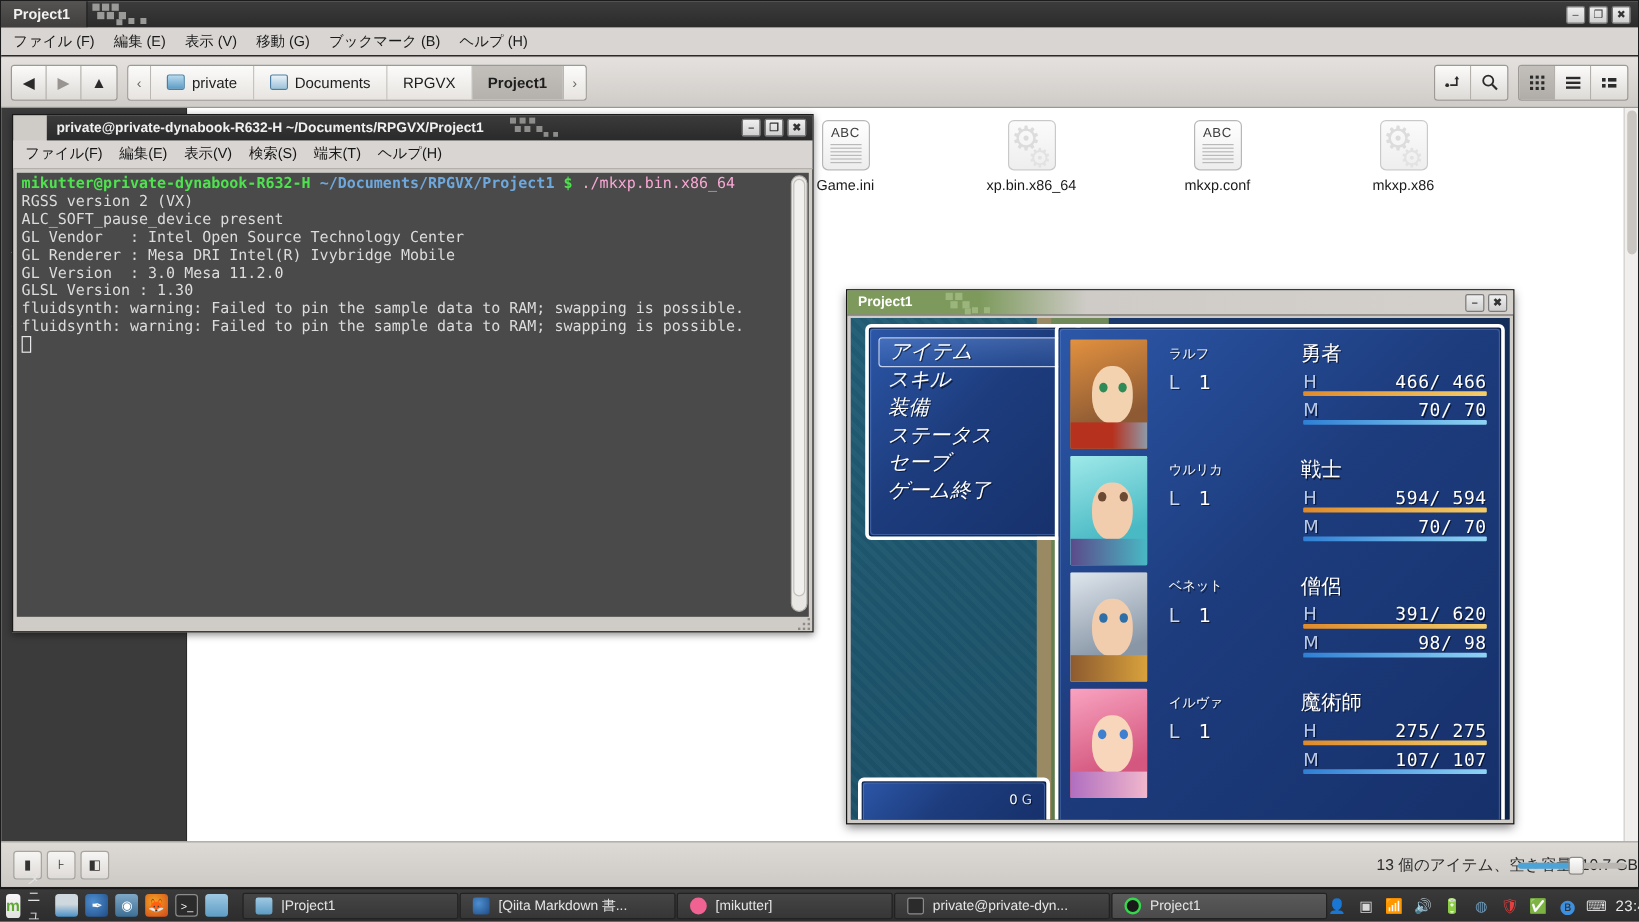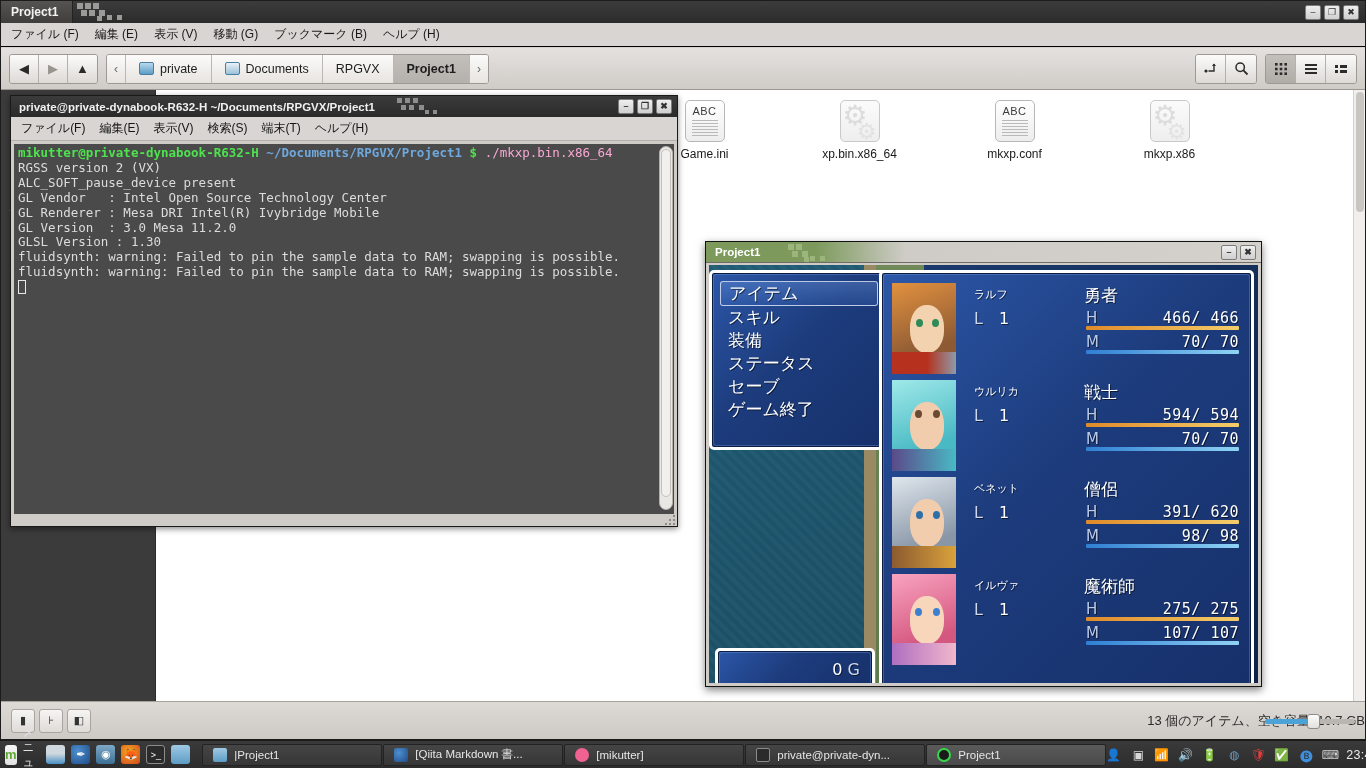--- a/index.html
+++ b/index.html
@@ -206,20 +206,21 @@
   #terminal{
     position:absolute; left:10px; top:95px; width:668px; height:432px;
     background:#cfccc8; border:1px solid #1a1a1a;
     box-shadow:0 2px 6px rgba(0,0,0,.45);
   }
   .t-title{
     height:21px; background:linear-gradient(to bottom,#3b3b3b,#2a2a2a);
     display:flex; align-items:center; padding-left:8px;
     color:#f0f0f0; font-size:11.5px; font-weight:bold;
     position:relative;
+    margin-left:28px;
   }
   .t-title .decor{ position:relative; width:90px; height:21px; overflow:hidden; }
   .t-title .decor i{ position:absolute; background:#8d8d8b; display:block;}
   .t-btns{ margin-left:auto; display:flex; gap:3px; padding-right:5px; }
   .t-menubar{
     height:24px; background:#d8d5d2; border-bottom:1px solid #b3b0ac;
     display:flex; align-items:center; gap:14px; padding-left:10px;
     font-size:12px; color:#161616;
   }
   .t-screen{
@@ -280,38 +281,38 @@
     position:absolute;
     background:linear-gradient(135deg,#2c57a8 0%,#1d3c7d 45%,#16306a 100%);
     border:3px solid #ffffff;
     border-radius:5px;
     box-shadow:0 0 0 1px #0b1c3c inset;
   }
   .wskin::after{
     content:''; position:absolute; inset:1px; border:1px solid rgba(120,160,230,.35); border-radius:3px;
     pointer-events:none;
   }
-  #cmd-window{ left:0; top:5px; width:180px; height:180px; }
+  #cmd-window{ left:12px; top:5px; width:180px; height:180px;font-style:italic; }
   .cmd-list{ position:absolute; left:10px; top:8px; right:8px; }
   .cmd-item{
     font-family:"DejaVu Sans", sans-serif;
     font-size:17px; color:#ffffff; line-height:23px;
     padding-left:6px; text-shadow:1px 1px 0 rgba(0,0,0,.55);
     height:23px;
   }
   .cmd-item.sel{
     border:1px solid rgba(235,240,255,.75);
     border-radius:3px;
     background:linear-gradient(to bottom,rgba(130,175,245,.30),rgba(70,120,205,.22));
     height:25px; line-height:23px; margin-left:-2px; padding-left:8px;
   }
   #gold-window{ left:6px; top:383px; width:160px; height:44px; }
   .gold-val{
     position:absolute; right:12px; top:9px;
-    font-family:"DejaVu Sans",sans-serif; font-size:16px; color:#ffffff;
+    font-family:"DejaVu Sans",sans-serif; font-size:11px; color:#ffffff;
     text-shadow:1px 1px 0 rgba(0,0,0,.55);
   }
   .gold-val .unit{ color:#cfd9ef; }
   #status-window{ left:170px; top:5px; width:375px; height:422px; }
   .party{ position:absolute; left:10px; top:10px; right:8px; }
   .prow{ display:flex; height:97px; align-items:flex-start; }
   .face{ width:64px; height:91px; border-radius:1px; flex:0 0 auto; overflow:hidden; position:relative; }
   .f-hair{ position:absolute; inset:0; }
   .f-skin{ position:absolute; left:18px; top:22px; width:34px; height:48px; border-radius:46%; }
   .f-eye{ position:absolute; width:7px; height:8px; border-radius:50%; }

